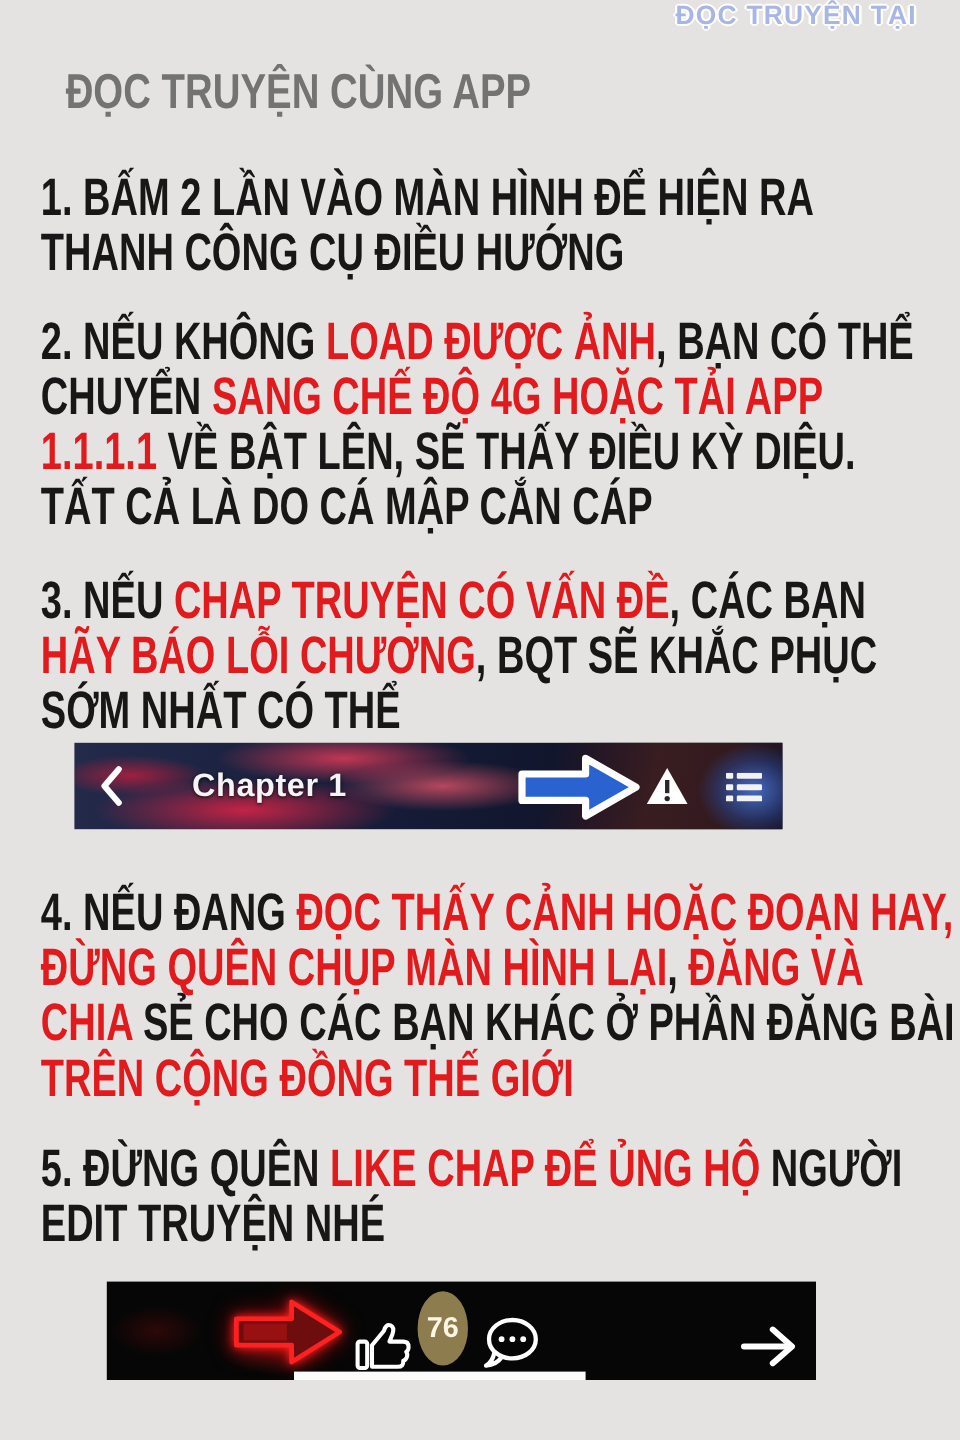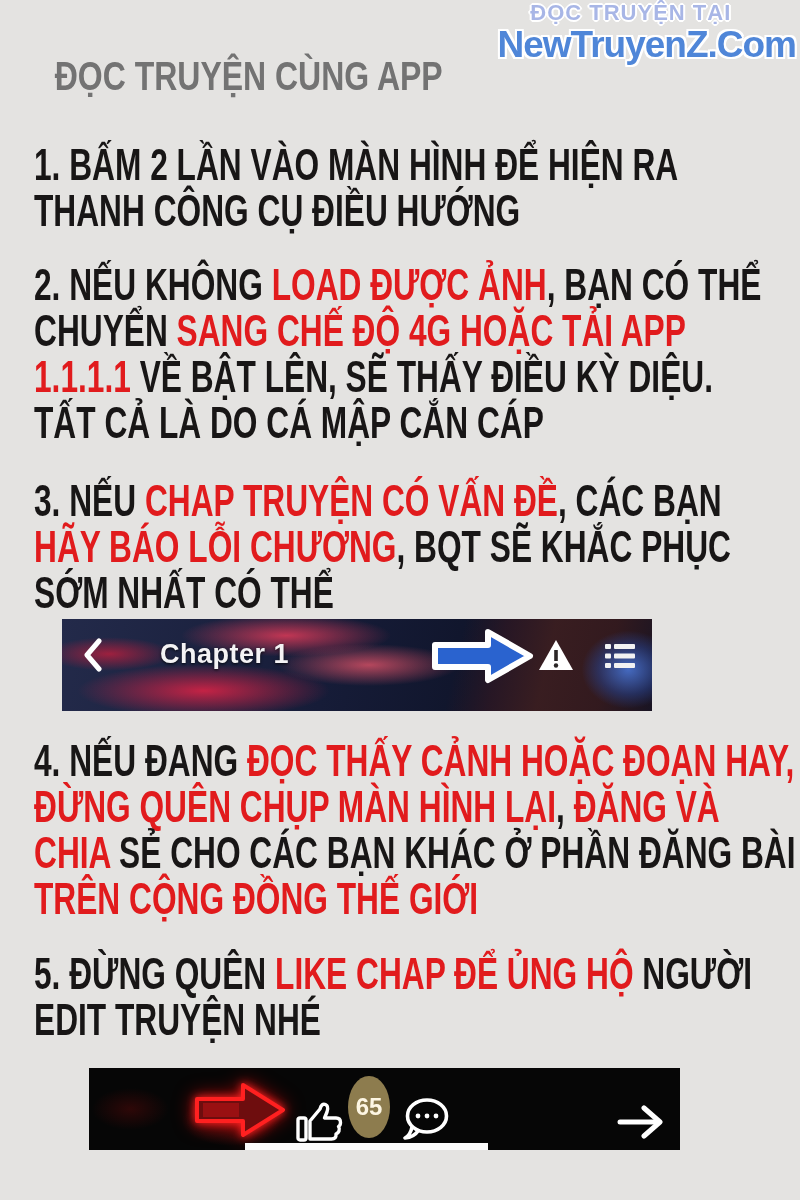--- a/index.html
+++ b/index.html
@@ -19,21 +19,21 @@
     font-size:41px;line-height:44px;color:#737373;}
   .title>span{display:inline-block;transform:scaleX(0.78);transform-origin:50% 50%;white-space:nowrap;}
 
   
   .ins{position:absolute;left:34px;}
   .ins-1{top:142px}.ins-2{top:262px}.ins-3{top:478px}.ins-4{top:738px}.ins-5{top:951px}
   .ins-line{white-space:nowrap;font-weight:bold;font-size:44px;line-height:46px;height:46px;
     transform:scaleX(0.72);transform-origin:0 50%;}
 
   
-  .chapbar{position:absolute;left:62px;top:619px;width:590px;height:92px;overflow:hidden;
+  .chapbar{position:absolute;left:62px;top:619px;width:590px;height:72px;overflow:hidden;
     background:
       radial-gradient(60px 50px at 96% 55%, rgba(70,110,200,.95), rgba(40,70,150,.5) 50%, rgba(0,0,0,0) 78%),
       linear-gradient(283deg, rgba(25,20,35,.97) 0%, rgba(52,26,30,.96) 9%, rgba(60,30,32,.93) 19%, rgba(42,23,36,.88) 27%, rgba(0,0,0,0) 34%),
       radial-gradient(150px 30px at 38% 18%, rgba(235,60,90,.8), rgba(0,0,0,0) 70%),
       radial-gradient(180px 38px at 24% 78%, rgba(225,35,70,.85), rgba(0,0,0,0) 70%),
       radial-gradient(130px 30px at 52% 50%, rgba(250,90,110,.7), rgba(0,0,0,0) 70%),
       radial-gradient(90px 24px at 8% 38%, rgba(200,30,60,.75), rgba(0,0,0,0) 70%),
       linear-gradient(100deg, #232a4a 0%, #161c38 45%, #10152b 70%, #0d1226 100%);}
   .chap-back{position:absolute;left:22px;top:19px;width:18px;height:34px;}
   .chap-title{position:absolute;left:98px;top:20px;font-size:27px;font-weight:600;color:#f4f3f5;
@@ -58,21 +58,20 @@
   .bot-next{position:absolute;left:528px;top:37px;width:46px;height:34px;}
   .bot-strip{position:absolute;left:156px;bottom:0;width:243px;height:7px;background:#fbfbfb;}
 </style>
 </head>
 <body>
 
 <div class="canvas">
 
   <div class="logo">
     <div class="logo-l1">ĐỌC TRUYỆN TẠI</div>
-    <div class="logo-l2">NewTruyenZ.Com</div>
   </div>
 
   <div class="title"><span>ĐỌC TRUYỆN CÙNG APP</span></div>
 
   <div id="instructions">
       <div class="ins ins-1">
         <div class="ins-line"><span style="color: rgb(24, 22, 22);">1. BẤM 2 LẦN VÀO MÀN HÌNH ĐỂ HIỆN RA</span></div>
         <div class="ins-line"><span style="color: rgb(24, 22, 22);">THANH CÔNG CỤ ĐIỀU HƯỚNG</span></div>
       </div>
       <div class="ins ins-2">
@@ -126,21 +125,21 @@
   <div class="botbar">
     <svg class="bot-redarrow" viewBox="0 0 94 62">
       <polygon points="4,20 50,20 50,6 90,31 50,56 50,42 4,42" fill="#6e0d0e" stroke="#ff2020" stroke-width="4" stroke-linejoin="round"></polygon>
       <polygon points="10,24 46,24 46,38 10,38" fill="#a81214" opacity="0.75"></polygon>
     </svg>
     <svg class="bot-thumb" viewBox="0 0 48 47">
       <rect x="3" y="21" width="8" height="22" rx="2" fill="none" stroke="#ffffff" stroke-width="3.4"></rect>
       <path d="M15 42 V24 L25 12 q1.5 -6 5.5 -4.5 q3.5 1.5 1.5 7.5 L29.5 21 H41 q4.5 0 4.5 4.5 q0 3 -2 4 q1.5 2 .5 4.5 q-1 2.5 -3 3 q.5 5 -4.5 5 H19 Z" fill="none" stroke="#ffffff" stroke-width="3.4" stroke-linejoin="round"></path>
     </svg>
     <div class="bot-badge">
-      <span>65</span>
+      <span>76</span>
     </div>
     <svg class="bot-bubble" viewBox="0 0 46 45">
       <ellipse cx="24" cy="19" rx="19.5" ry="16" fill="none" stroke="#ffffff" stroke-width="3.6"></ellipse>
       <path d="M9 30 q-1.5 8 -7 11 q9 -1 13 -7" fill="none" stroke="#ffffff" stroke-width="3.6" stroke-linejoin="round"></path>
       <circle cx="15" cy="19" r="2.4" fill="#ffffff"></circle>
       <circle cx="24" cy="19" r="2.4" fill="#ffffff"></circle>
       <circle cx="33" cy="19" r="2.4" fill="#ffffff"></circle>
     </svg>
     <svg class="bot-next" viewBox="0 0 46 34">
       <line x1="3" y1="17" x2="41" y2="17" stroke="#ffffff" stroke-width="5" stroke-linecap="round"></line>

